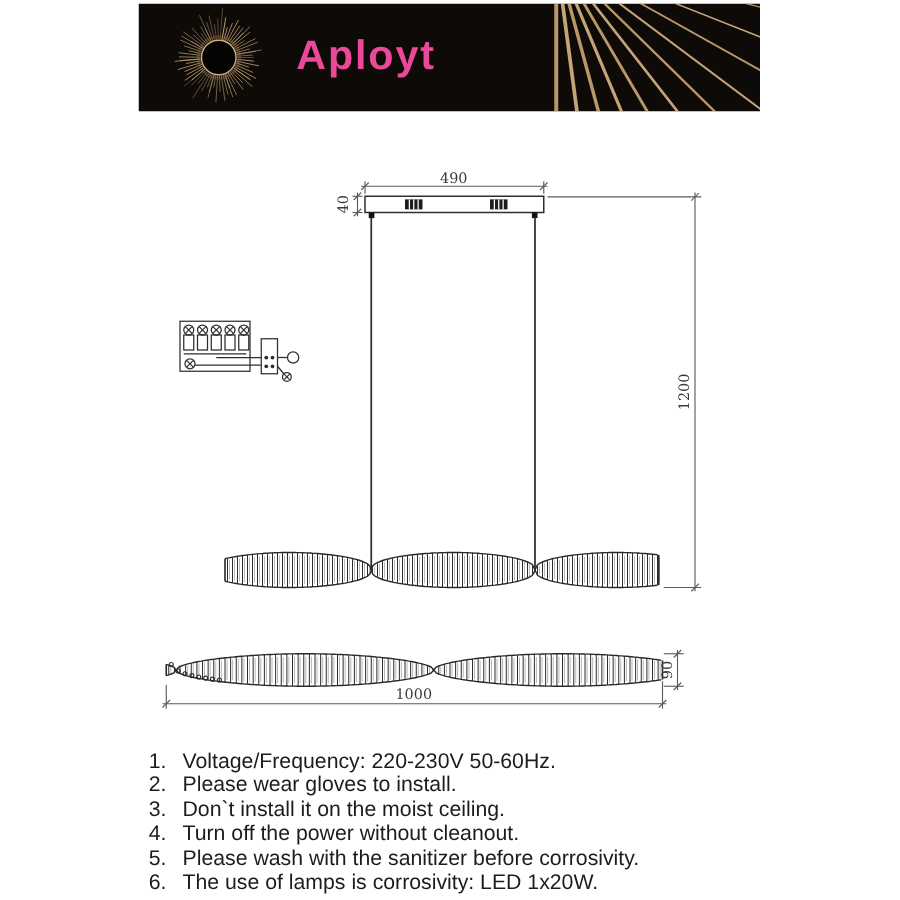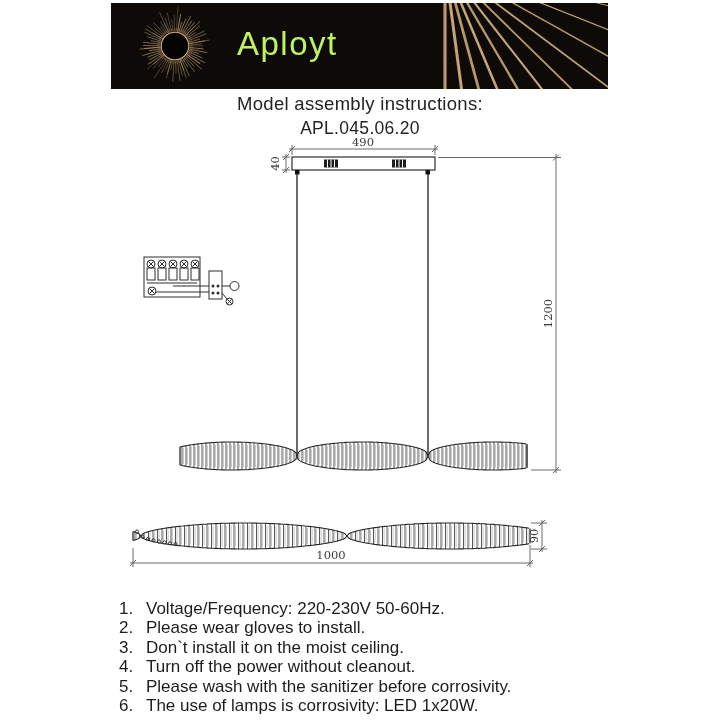--- a/index.html
+++ b/index.html
@@ -3,22 +3,22 @@
 <meta charset="utf-8">
 <style>
   html,body{margin:0;padding:0;background:#ffffff;}
   .page{position:relative;width:720px;height:720px;background:#ffffff;overflow:hidden;
         font-family:"Liberation Sans",sans-serif;}
 
   
   .banner{position:absolute;left:111px;top:3px;width:497px;height:86px;
           background:#0d0a08;overflow:hidden;}
   .burst-svg{position:absolute;left:22px;top:1px;}
-  .wordmark{position:absolute;left:126px;top:22px;color:#bef264;font-size:33px;
-            letter-spacing:1.5px;font-weight:400;}
+  .wordmark{position:absolute;left:126px;top:22px;color:#ec4899;font-size:33px;
+            letter-spacing:1.5px;font-weight:700;}
   .fan-svg{position:absolute;right:0;top:0;}
 
   
   .title-block{position:absolute;left:0;top:93px;width:720px;text-align:center;color:#232323;}
   .title-line1{font-size:18.5px;letter-spacing:.3px;}
   .title-line2{font-size:17.5px;letter-spacing:.3px;margin-top:3px;}
 
   
   .drawing{position:absolute;left:0;top:0;width:720px;height:720px;}
   .dim-text{font-family:"DejaVu Serif",serif;font-size:11.5px;fill:#3a3a3a;}
@@ -121,24 +121,20 @@
         <line x1="34.14734431118728" y1="-21.208079827679228" x2="324.22325224210545" y2="262.85523642074713" stroke="#c3a06c" stroke-width="1.88" opacity="0.95"></line>
         <line x1="31.7758754078158" y1="-19.08774191343867" x2="281.7344343900331" y2="300.84462405089045" stroke="#cfae7f" stroke-width="2.1" opacity="0.95"></line>
         <line x1="29.144810338907934" y1="-17.299671939025824" x2="234.5945185721005" y2="332.88087775912066" stroke="#c3a06c" stroke-width="2.3200000000000003" opacity="0.95"></line>
         <line x1="26.300374074850474" y1="-15.875284361875988" x2="183.63170217440432" y2="358.4011551830552" stroke="#cfae7f" stroke-width="2.54" opacity="0.95"></line>
         <line x1="23.292540287380753" y1="-14.839604132664526" x2="129.74134681557183" y2="376.9570926230939" stroke="#c3a06c" stroke-width="2.76" opacity="0.95"></line>
         <line x1="20.174153366170945" y1="-14.210827033963" x2="73.87024781056274" y2="388.2226823081629" stroke="#cfae7f" stroke-width="2.98" opacity="0.95"></line>
         <line x1="17" y1="-14" x2="17.000000000000025" y2="392" stroke="#c3a06c" stroke-width="3.2" opacity="0.95"></line>
       </svg>
   </div>
 
-  <div class="title-block">
-    <div class="title-line1">Model assembly instructions:</div>
-    <div class="title-line2">APL.045.06.20</div>
-  </div>
 
   <svg class="drawing" viewBox="0 0 720 720">
     <g stroke="#2e2e2e" stroke-width="1.2" fill="none">
 
       <rect x="292" y="157" width="143" height="13" fill="#ffffff"></rect>
 
       <g stroke="none" fill="#1d1d1d">
         <rect x="324" y="159.5" width="14" height="8"></rect>
         <rect x="392" y="159.5" width="14" height="8"></rect>
       </g>

